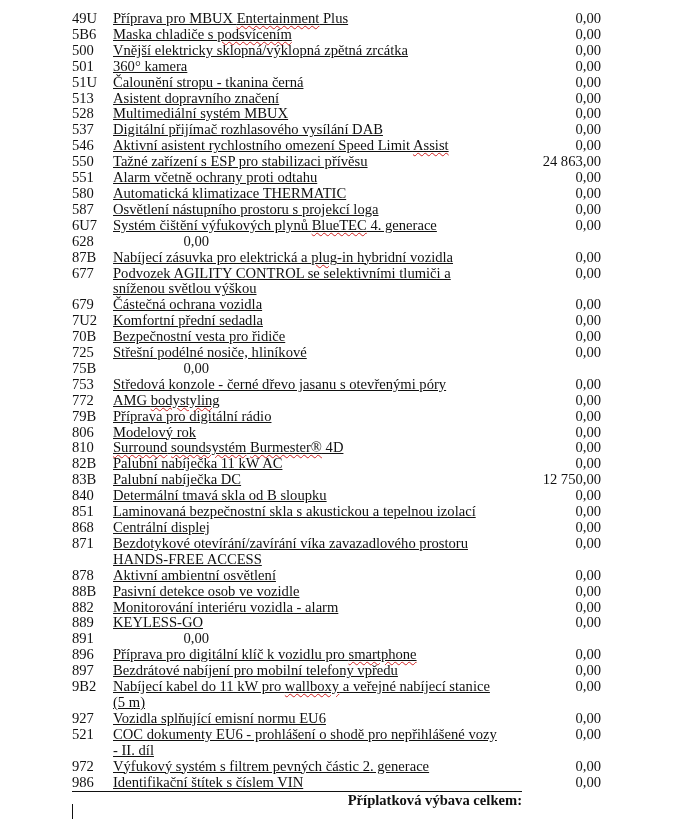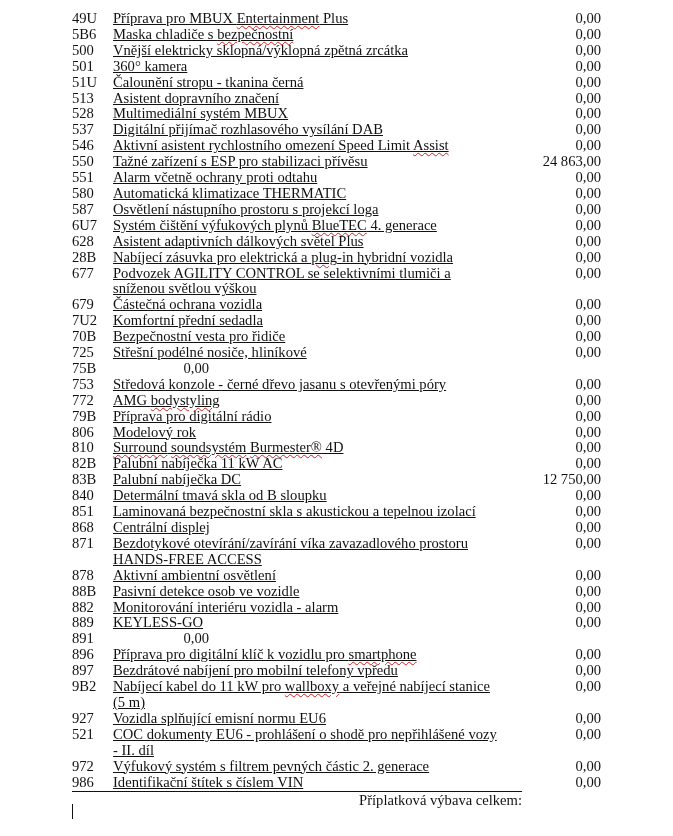--- a/index.html
+++ b/index.html
@@ -54,20 +54,21 @@
       border-top: 1.3px solid #111;
       margin-top: 1px;
     }
     .total-row {
       display: flex;
       line-height: 16px;
     }
     .total-label {
       width: 522px;
       text-align: right;
+      font-weight: bold;
     }
     .cursor {
       position: absolute;
       left: 72px;
       top: 804px;
       width: 1px;
       height: 15px;
       background: #111;
     }
   </style>
@@ -76,21 +77,21 @@
 
 <div class="page">
   <div id="rows">
       <div class="row">
     <span class="code">49U</span>
     <span class="desc">Příprava pro MBUX <span class="spell">Entertainment</span> Plus</span>
     <span class="price">0,00</span>
   </div>
       <div class="row">
     <span class="code">5B6</span>
-    <span class="desc">Maska chladiče s <span class="spell">bezpečnostní</span></span>
+    <span class="desc">Maska chladiče s <span class="spell">podsvícením</span></span>
     <span class="price">0,00</span>
   </div>
       <div class="row">
     <span class="code">500</span>
     <span class="desc">Vnější elektricky sklopná/výklopná zpětná zrcátka</span>
     <span class="price">0,00</span>
   </div>
       <div class="row">
     <span class="code">501</span>
     <span class="desc">360° kamera</span>
@@ -141,25 +142,24 @@
     <span class="desc">Osvětlení nástupního prostoru s projekcí loga</span>
     <span class="price">0,00</span>
   </div>
       <div class="row">
     <span class="code">6U7</span>
     <span class="desc">Systém čištění výfukových plynů <span class="spell">BlueTEC</span> 4. generace</span>
     <span class="price">0,00</span>
   </div>
       <div class="row">
     <span class="code">628</span>
-    <span class="desc">Asistent adaptivních dálkových světel Plus</span>
-    <span class="price">0,00</span>
-  </div>
-      <div class="row">
-    <span class="code">28B</span>
+    <span class="price">0,00</span>
+  </div>
+      <div class="row">
+    <span class="code">87B</span>
     <span class="desc">Nabíjecí zásuvka pro elektrická a <span class="spell">plug</span>-in hybridní vozidla</span>
     <span class="price">0,00</span>
   </div>
       <div class="row">
     <span class="code">677</span>
     <span class="desc">Podvozek AGILITY CONTROL se selektivními tlumiči a sníženou světlou výškou</span>
     <span class="price">0,00</span>
   </div>
       <div class="row">
     <span class="code">679</span>

